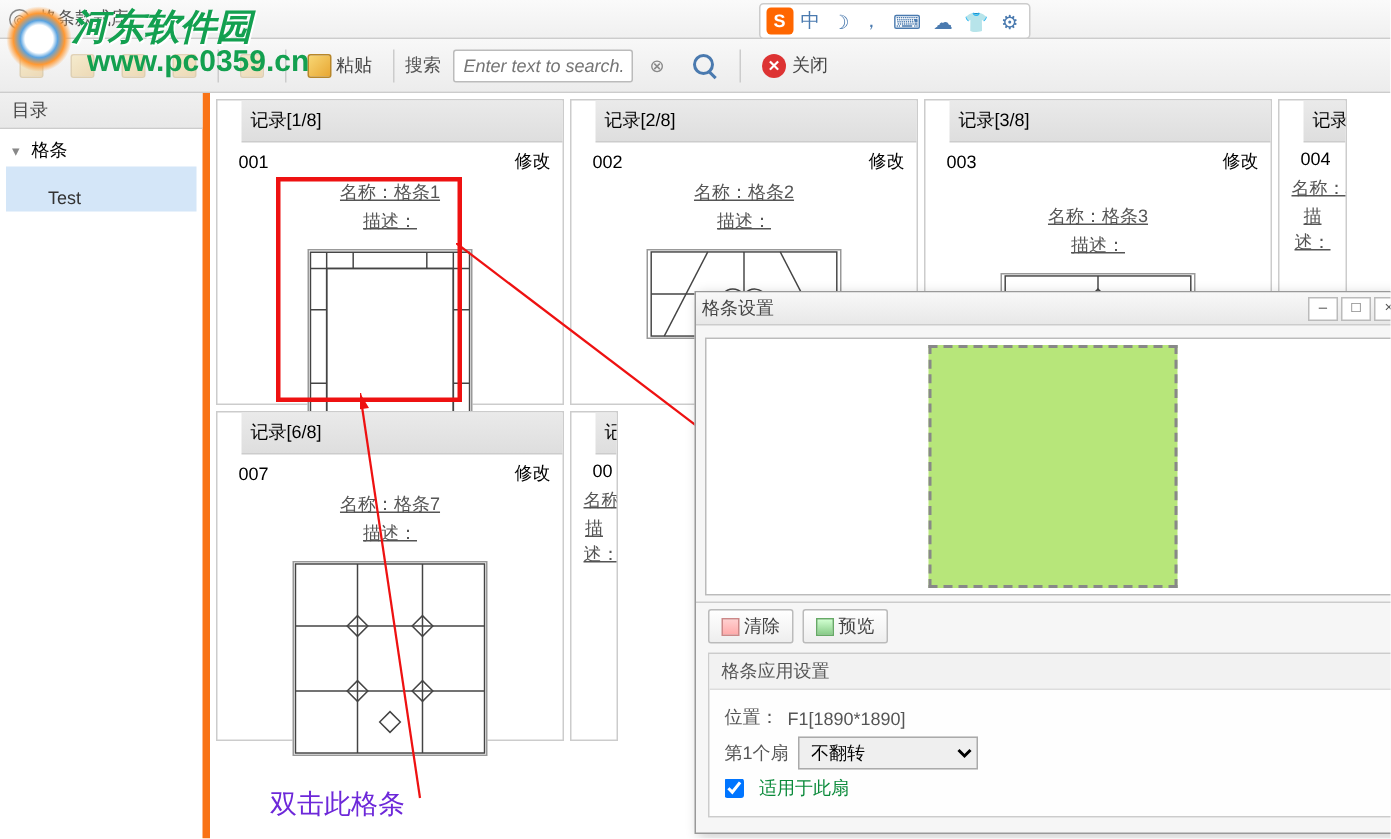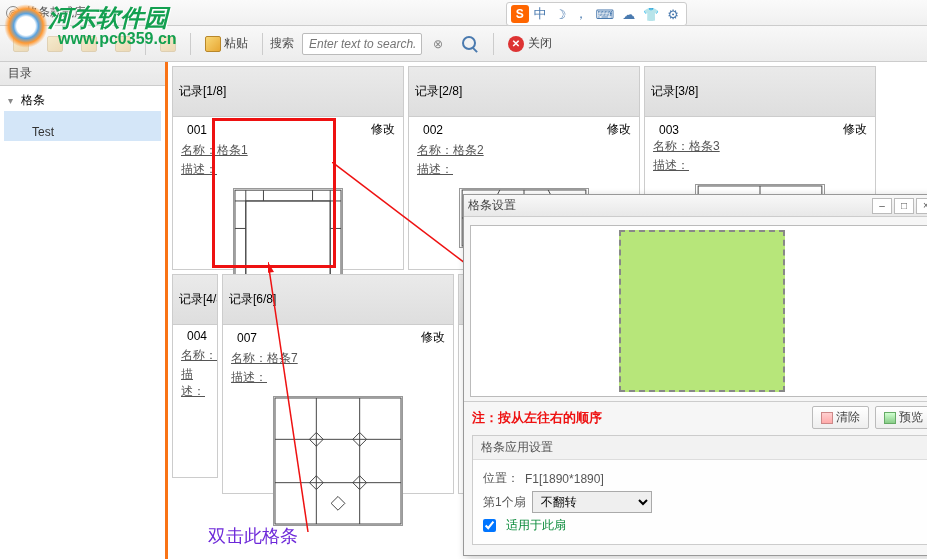--- a/index.html
+++ b/index.html
@@ -20,35 +20,35 @@
 .search-input { width: 120px; height: 22px; border: 1px solid #bbb; padding: 0 6px; color: #999; font-style: italic; border-radius: 2px; }
 .search-icon { width: 18px; height: 18px; position: relative; }
 .search-icon::before { content: ''; position: absolute; width: 10px; height: 10px; border: 2px solid #4a7aaf; border-radius: 50%; top: 1px; left: 1px; }
 .search-icon::after { content: ''; position: absolute; width: 6px; height: 2px; background: #4a7aaf; transform: rotate(45deg); bottom: 2px; right: 1px; }
 .close-btn { display: flex; align-items: center; gap: 4px; }
 .close-btn .x-icon { width: 16px; height: 16px; background: #d33; border-radius: 50%; color: #fff; display: flex; align-items: center; justify-content: center; font-size: 10px; font-weight: bold; }
 
 .watermark { position: absolute; top: 0; left: 0; z-index: 100; pointer-events: none; }
 .watermark .logo-circle { position: absolute; top: 4px; left: 4px; width: 44px; height: 44px; border-radius: 50%; background: radial-gradient(circle, #fff 30%, #5aa3e0 40%, #ff9933 55%, transparent 70%); display: flex; align-items: center; justify-content: center; }
 .watermark .brand-text { position: absolute; top: 2px; left: 48px; font-size: 24px; font-weight: bold; font-style: italic; color: #13a050; text-shadow: 1px 1px 0 #fff; white-space: nowrap; }
-.watermark .url-text { position: absolute; top: 30px; left: 58px; font-size: 16px; color: #13a050; font-weight: bold; }
+.watermark .url-text { position: absolute; top: 30px; left: 58px; font-size: 20px; color: #13a050; font-weight: bold; }
 
 .main { display: flex; height: calc(100% - 62px); }
-.sidebar { width: 168px; border-right: 3px solid #f97316; background: #fff; }
+.sidebar { width: 140px; border-right: 5px solid #f97316; background: #fff; }
 .sidebar-header { background: linear-gradient(#f0f0f0, #e8e8e8); border-bottom: 1px solid #ccc; padding: 3px 8px; color: #444; }
 .tree { padding: 4px; }
 .tree-item { padding: 2px 4px; cursor: pointer; display: flex; align-items: center; gap: 3px; }
 .tree-item .expander { color: #888; font-size: 10px; width: 10px; }
 .tree-child { padding: 14px 4px 2px 28px; cursor: pointer; background: #d4e6f8; color: #333; }
 
 .records { flex: 1; display: flex; flex-wrap: wrap; gap: 4px; padding: 4px; overflow: hidden; align-content: flex-start; position: relative; }
 .record { width: 232px; border: 1px solid #ccc; background: #fff; }
-.record-header { background: linear-gradient(#eaeaea, #dedede); border-bottom: 1px solid #ccc; padding: 16px 6px; display: flex; align-items: center; justify-content: space-between; }
+.record-header { background: linear-gradient(#eaeaea, #dedede); border-bottom: 1px solid #ccc; padding: 5px 6px; display: flex; align-items: center; justify-content: space-between; margin-left: 16px; }
 .record-header .rh-left { display: flex; align-items: center; gap: 6px; }
-.record-body { padding: 4px 8px; }
+.record-body { padding: 4px 8px; text-align: center; }
 .record-body .meta { color: #555; margin-bottom: 2px; text-decoration: underline; }
 .record-thumb { display: flex; justify-content: center; padding: 4px; }
 .thumb-canvas { border: 1px solid #999; background: #fff; }
 
 .red-box { position: absolute; border: 3px solid #e11; pointer-events: none; }
 .annotation { position: absolute; color: #6d28d9; font-size: 18px; font-weight: normal; pointer-events: none; }
 .arrow-line { position: absolute; pointer-events: none; }
 
 .dialog { position: absolute; top: 194px; left: 463px; width: 478px; height: 362px; background: #f6f6f6; border: 1px solid #999; box-shadow: 2px 2px 8px rgba(0,0,0,0.2); }
 .dialog-titlebar { height: 22px; background: linear-gradient(#f8f8f8, #e8e8e8); border-bottom: 1px solid #ccc; display: flex; align-items: center; justify-content: space-between; padding: 0 4px; }
@@ -213,21 +213,21 @@
       </div>
     </div>
 
     <div class="record" style="height:204px">
       <div class="record-header">
         <span class="rh-left">
             <span>记录[3/8]</span>
           </span>
       </div>
       <div class="record-body">
-        <div style="display:flex;align-items:center;justify-content:space-between;margin-bottom:0">
+        <div style="display:flex;align-items:center;justify-content:space-between;margin-bottom:20px">
           <span style="display:flex;gap:6px;align-items:center">
               <span class="rh-chk"></span>
               <span class="rh-id">003</span>
             </span>
           <span class="rh-edit">修改</span>
         </div>
         <div class="meta"><span>名称：</span><span>格条3</span></div>
         <div class="meta"><span>描述：</span></div>
       </div>
       <div class="record-thumb">
@@ -324,21 +324,20 @@
     <span class="win-ctrls">
       <span>–</span>
       <span>□</span>
       <span>×</span>
     </span>
   </div>
   <div class="dialog-preview">
     <div class="preview-inner"></div>
   </div>
   <div class="dialog-toolbar">
-    <span class="note">注：按从左往右的顺序</span>
     <span class="actions">
       <span class="act-btn">
           <span class="clear-ico"></span>
           <span>清除</span>
         </span>
       <span class="act-btn">
           <span class="preview-ico"></span>
           <span>预览</span>
         </span>
     </span>

